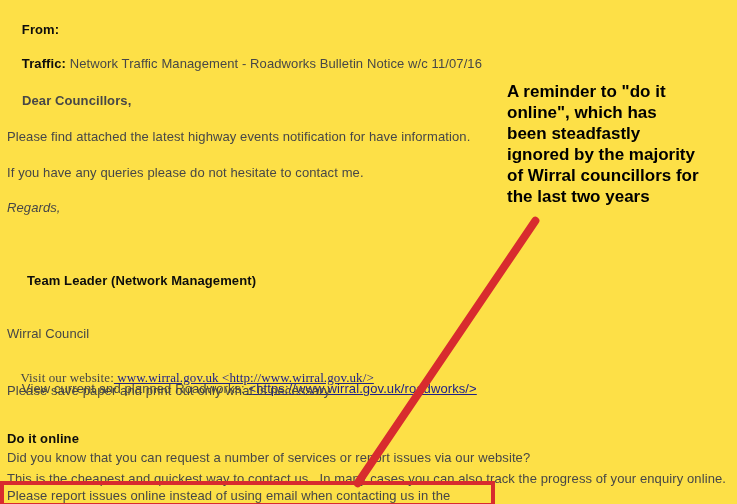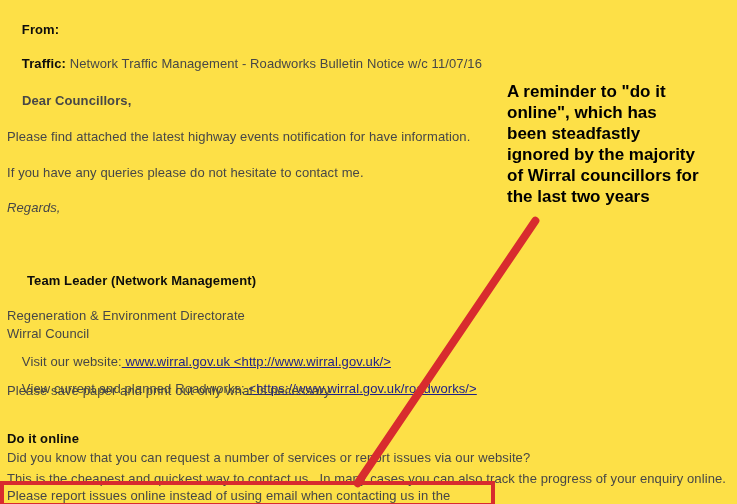--- a/index.html
+++ b/index.html
@@ -65,23 +65,22 @@
   <div class="abs t" style="left:7px; top:38px;">
     <span class="lbl">Traffic:</span><span> Network Traffic Management - Roadworks Bulletin Notice w/c 11/07/16</span>
   </div>
 
   <div class="abs t" style="left:22px; top:92px;font-weight:bold;">Dear Councillors,</div>
   <div class="abs t" style="left:7px; top:128px;">Please find attached the latest highway events notification for have information.</div>
   <div class="abs t" style="left:7px; top:164px;">If you have any queries please do not hesitate to contact me.</div>
   <div class="abs t" style="left:7px; top:199px;font-style:italic;">Regards,</div>
 
   <div class="abs t bold" style="left:7px; top:272px;margin-left:20px;">Team Leader (Network Management)</div>
-  <div class="abs t" style="left:7px; top:307px;">Regeneration &amp; Environment Directorate</div>
   <div class="abs t" style="left:7px; top:325px;text-align:right;">Wirral Council</div>
-  <div class="abs t" style="left:7px; top:336px;">
+  <div class="abs t" style="left:7px; top:352px;font-family:Liberation Serif, serif;">
     <span>Visit our website:</span><span class="link"> www.wirral.gov.uk &lt;http://www.wirral.gov.uk/&gt;</span>
   </div>
   <div class="abs t" style="left:7px; top:363px;">
     <span>View current and planned Roadworks:</span><span class="link"> &lt;https://www.wirral.gov.uk/roadworks/&gt;</span>
   </div>
   <div class="abs t" style="left:7px; top:382px;">Please save paper and print out only what is necessary</div>
 
   <div class="abs t bold" style="left:7px; top:430px;">Do it online</div>
   <div class="abs t" style="left:7px; top:449px;">Did you know that you can request a number of services or report issues via our website?</div>
   <div class="abs t" style="left:7px; top:470px;">This is the cheapest and quickest way to contact us.  In many cases you can also track the progress of your enquiry online.</div>

